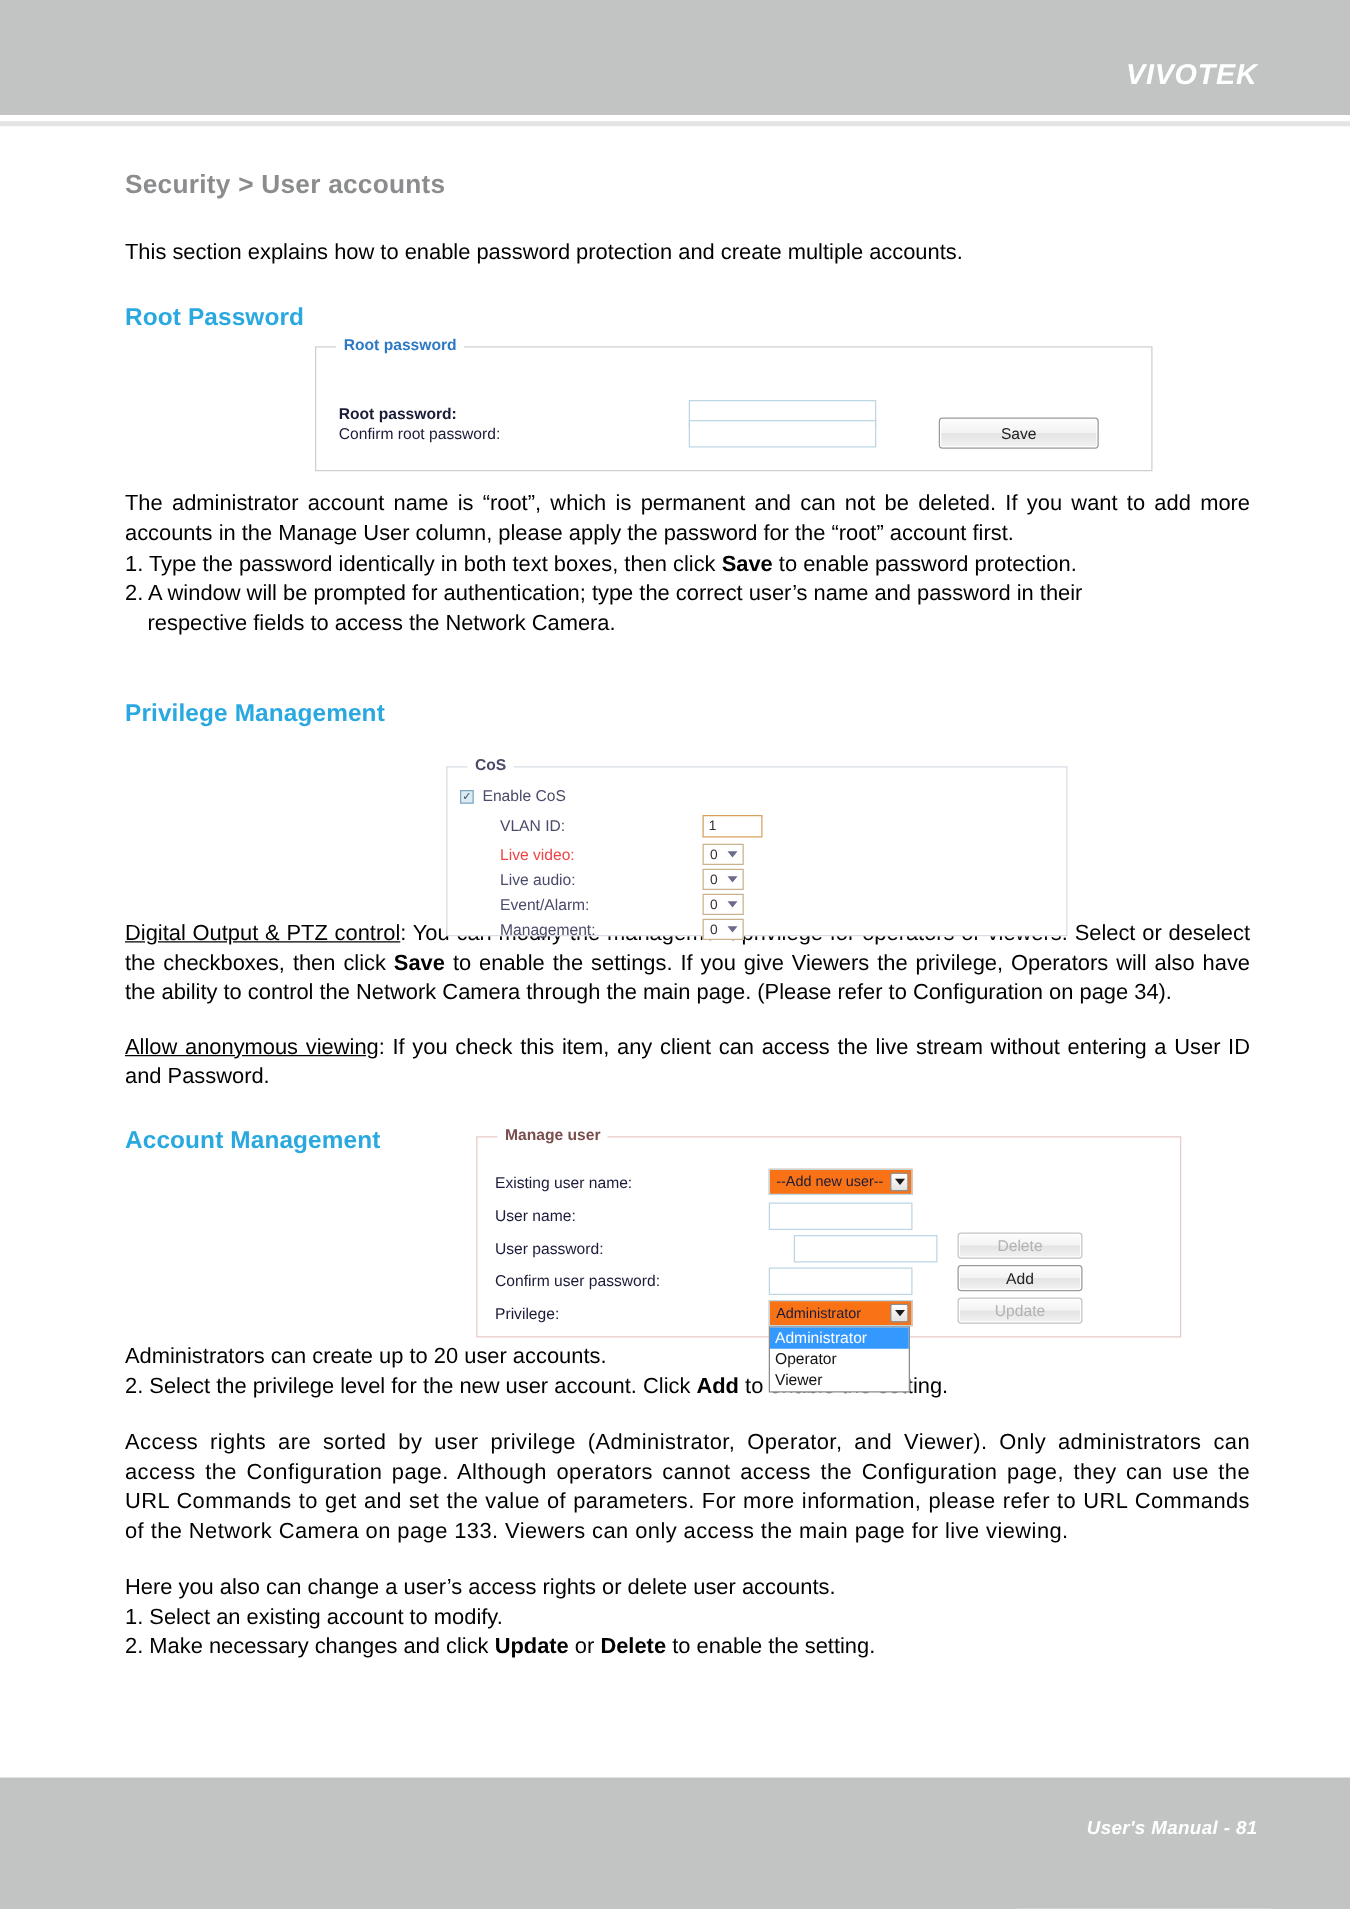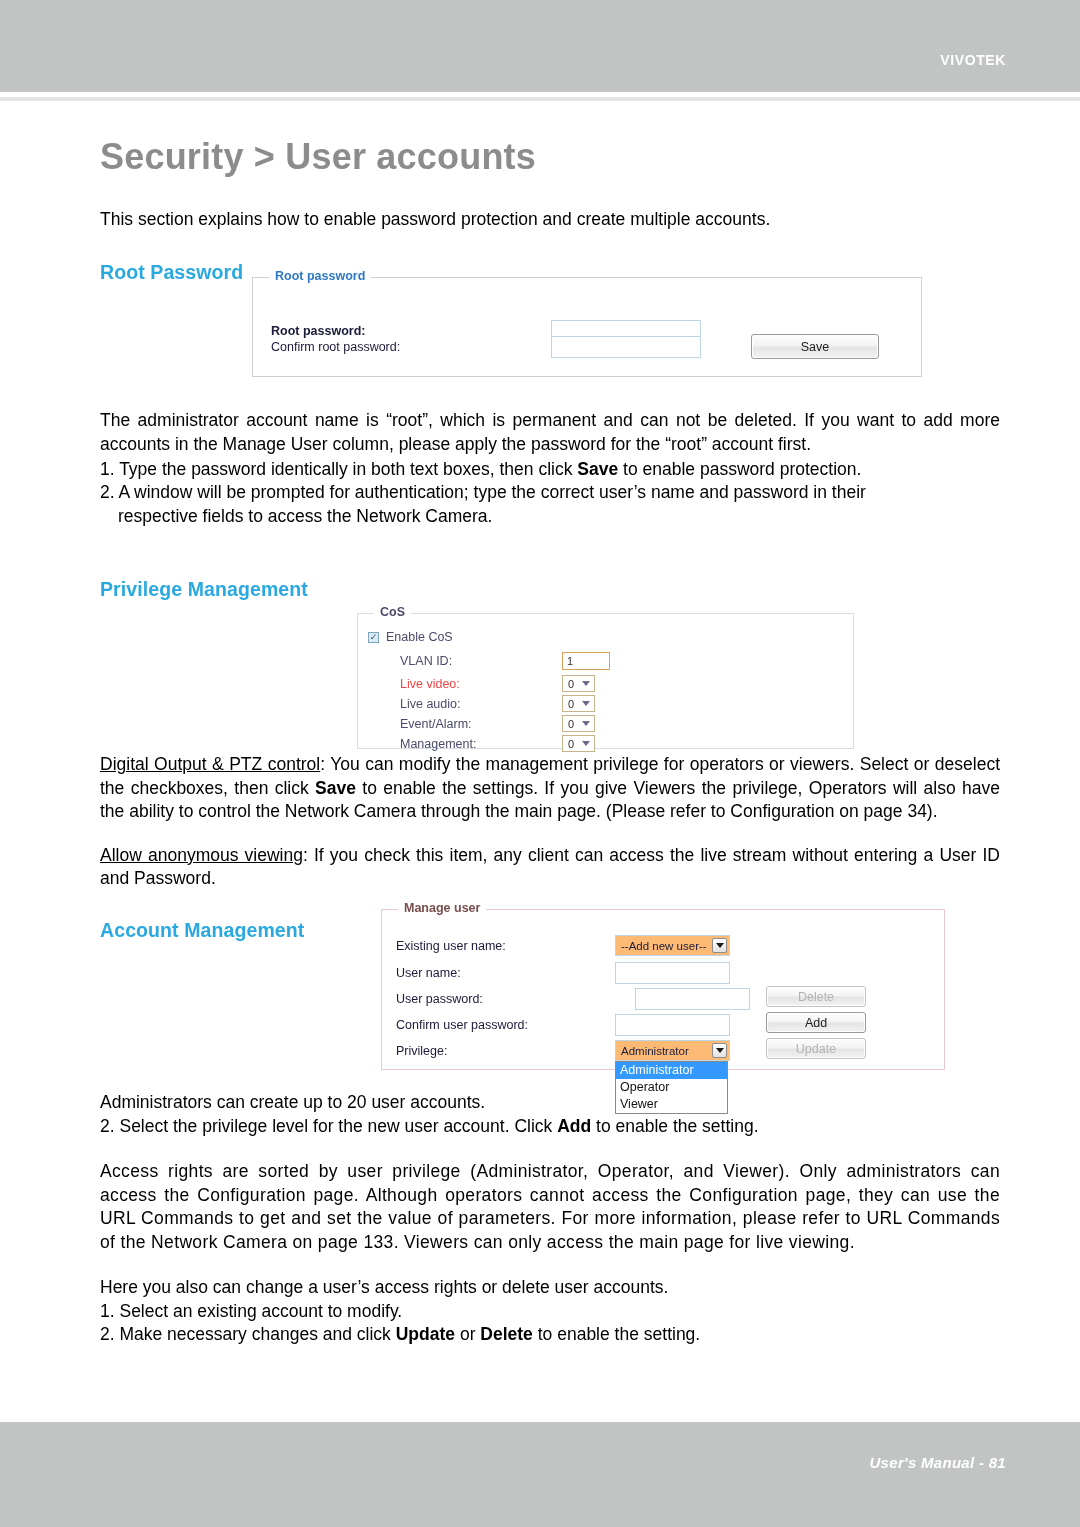--- a/index.html
+++ b/index.html
@@ -15,38 +15,39 @@
 
   
   .header-band {
     position:absolute; left:0; top:0; width:1080px; height:92px;
     background:#c2c4c4;
   }
   .brand {
     position:absolute; right:74px; top:60px;
     transform:translateY(-50%);
     color:#ffffff;
+    font-style:italic;
     font-weight:bold;
-    font-size:14px;
+    font-size:23px;
     letter-spacing:0.6px;
   }
   .header-rule {
     position:absolute; left:0; top:97px; width:1080px; height:4px;
     background:#e3e4e4;
   }
 
   
   .page {
     position:absolute; left:0; top:101px; width:1080px;
   }
   .content { padding:0 80px 0 100px; }
 
   h1.page-title {
     margin:35px 0 0 0;
-    font-size:36px;
+    font-size:21px;
     font-weight:bold;
     color:#8b8c8e;
     letter-spacing:0.2px;
   }
 
   p.intro {
     margin:30px 0 0 0;
     font-size:17.5px;
     line-height:1.32;
     color:#000;
@@ -131,21 +132,21 @@
   .chk {
     width:11px;height:11px;
     border:1px solid #7ea6c0;
     background:#dbeaf3;
     display:inline-flex;align-items:center;justify-content:center;
     font-size:9px; color:#33506b; line-height:1;
   }
 
   .selbox {
     border:1px solid #bcd6e4;
-    background:#fdba74;
+    background:#f97316;
     height:21px;
     display:flex; align-items:center; justify-content:space-between;
     font-size:12.5px; color:#1b1b3a;
     padding:0 2px 0 5px;
   }
   .sel-arrow {
     width:15px;height:15px;
     border:1px solid #8e8e8e;
     border-radius:2px;
     background:linear-gradient(to bottom,#ffffff,#e2e2e2);

